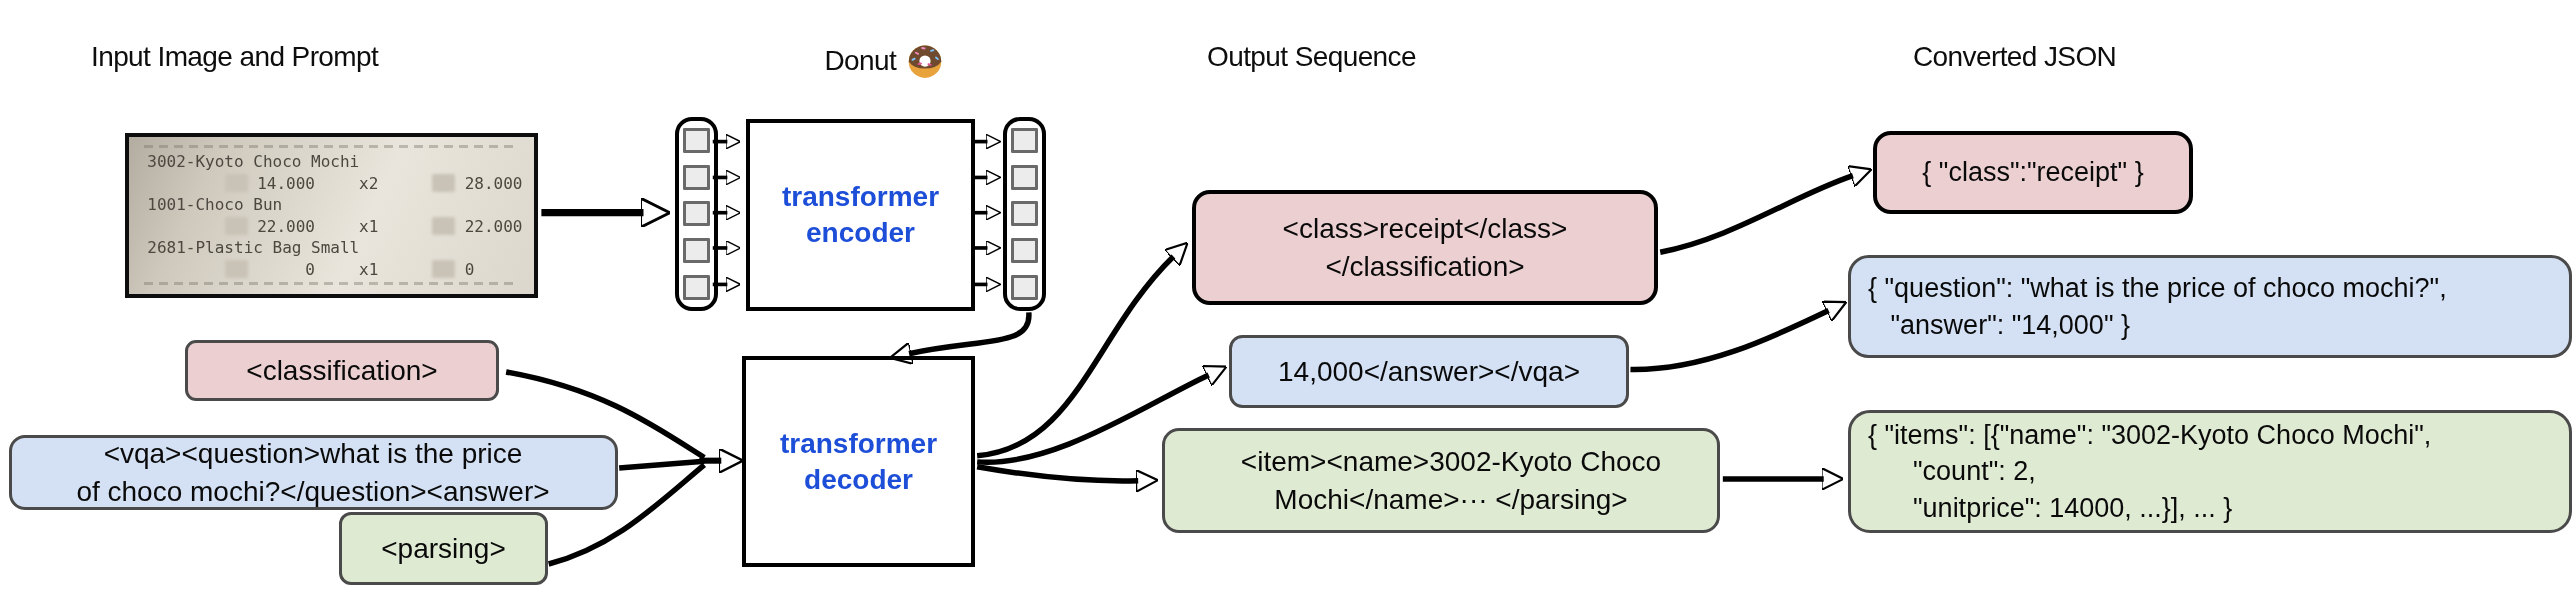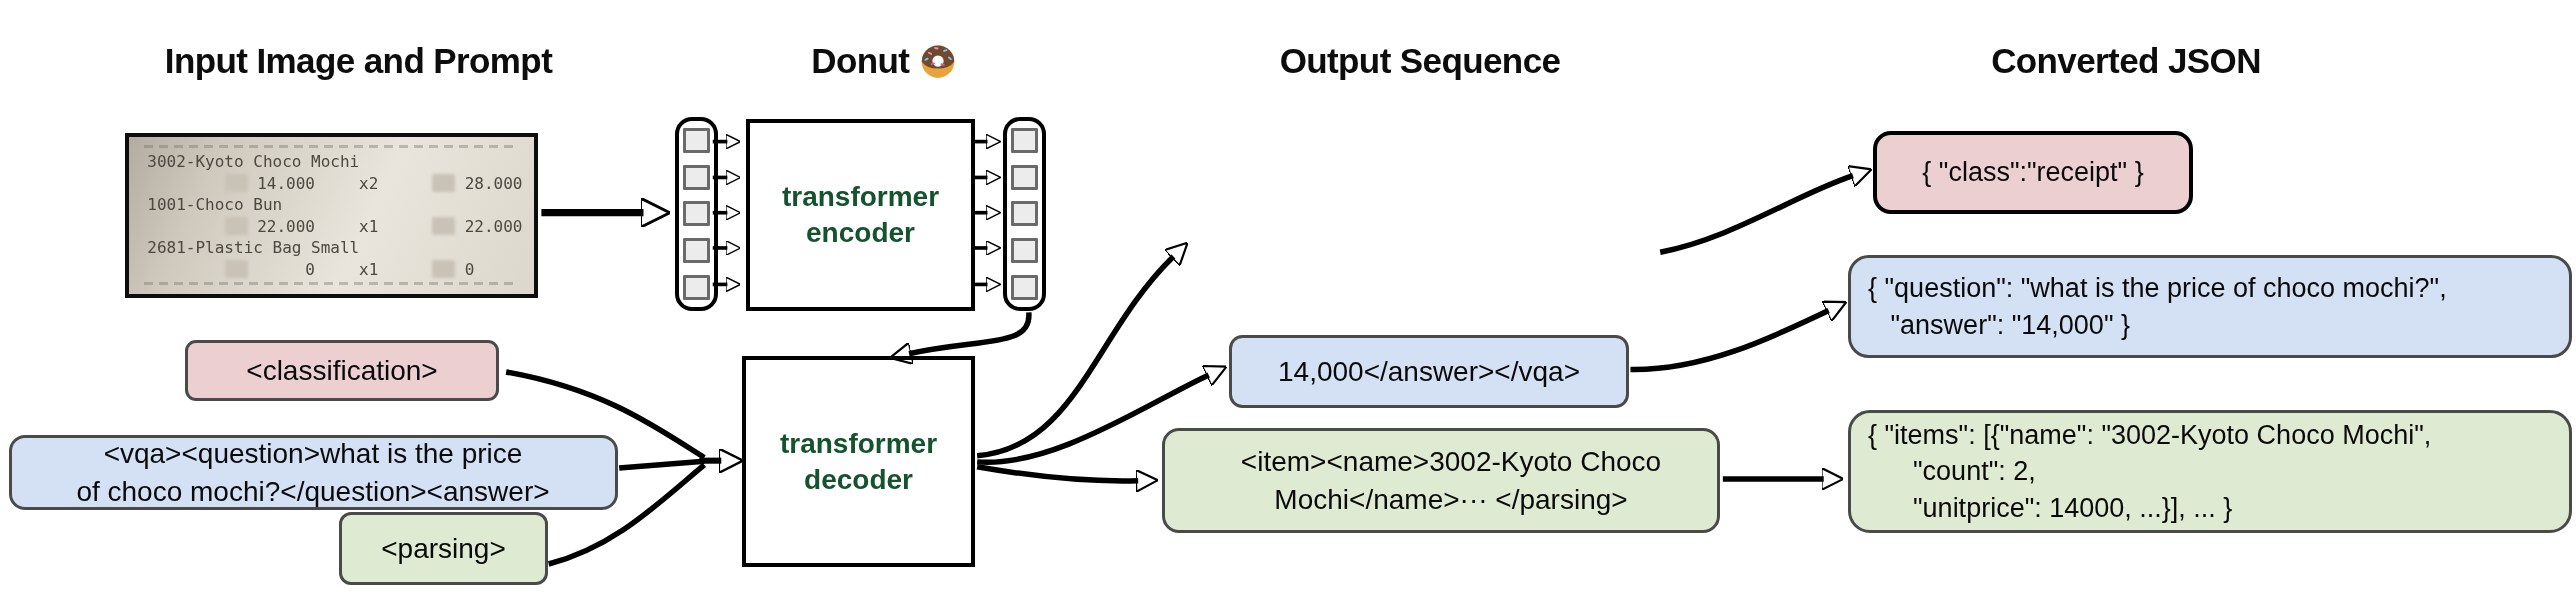--- a/index.html
+++ b/index.html
@@ -2,22 +2,22 @@
 <html style="font-size:9.7px"><head>
 <meta charset="utf-8">
 <style>
   html,body{margin:0;padding:0;background:#ffffff;}
   .canvas{
     position:relative;width:2576px;height:612px;overflow:hidden;background:#ffffff;
     font-family:"Liberation Sans", sans-serif;color:#0a0a0a;
   }
   
   .col-title{
-    position:absolute;top:41px;font-size:35px;font-weight:bold;color:#0d0d0d;
-    text-align:center;letter-spacing:-0.6px;white-space:nowrap;
+    position:absolute;top:41px;font-size:28px;font-weight:normal;color:#0d0d0d;
+    text-align:left;letter-spacing:-0.6px;white-space:nowrap;
   }
   .donut-title-wrap{display:flex;align-items:center;justify-content:center;gap:8.5px;}
   
   .receipt{
     position:absolute;left:125px;top:133px;width:413px;height:165px;
     border:4.3px solid #0d0d0d;box-sizing:border-box;
     background:linear-gradient(115deg,#b3aca0 0%,#cfc9bd 20%,#e9e5dc 58%,#dcd7cc 100%);
     font-family:"DejaVu Sans Mono", monospace;font-size:16px;color:#4c4840;
     display:flex;flex-direction:column;justify-content:space-between;
     padding:7.3px 11px;
@@ -38,21 +38,21 @@
     display:flex;flex-direction:column;justify-content:space-between;
     padding:7.3px 0;align-items:center;
   }
   .token-col.left{left:675px;}
   .token-col.right{left:1003px;}
   .token{width:27px;height:25px;background:#ececec;border:3px solid #6a6a6a;box-sizing:border-box;border-radius:1.2px;}
   
   .model-box{
     position:absolute;background:#ffffff;border:4.9px solid #000;box-sizing:border-box;
     display:flex;flex-direction:column;align-items:center;justify-content:center;
-    font-weight:bold;font-size:28px;line-height:1.28;text-align:center;color:#14532d;
+    font-weight:bold;font-size:28px;line-height:1.28;text-align:center;color:#1d4ed8;
   }
   .encoder{left:746px;top:119px;width:229px;height:192px;}
   .decoder{left:742px;top:356px;width:233px;height:211px;}
   
   .tagbox{
     position:absolute;box-sizing:border-box;display:flex;flex-direction:column;
     align-items:center;justify-content:center;text-align:center;
     font-size:28px;line-height:1.35;color:#0a0a0a;white-space:pre;
   }
   .b-gray{border:3.6px solid #4a4a4a;}
@@ -161,20 +161,24 @@
     <span>&lt;classification&gt;</span>
   </div>
   <div class="tagbox b-gray fill-blue in-vqa">
     <span>&lt;vqa&gt;&lt;question&gt;what is the price</span>
     <span>of choco mochi?&lt;/question&gt;&lt;answer&gt;</span>
   </div>
   <div class="tagbox b-gray fill-green in-parse">
     <span>&lt;parsing&gt;</span>
   </div>
 
+  <div class="tagbox b-black fill-pink out-class">
+    <span>&lt;class&gt;receipt&lt;/class&gt;</span>
+    <span>&lt;/classification&gt;</span>
+  </div>
   <div class="tagbox b-gray fill-blue out-vqa">
     <span>14,000&lt;/answer&gt;&lt;/vqa&gt;</span>
   </div>
   <div class="tagbox b-gray fill-green out-parse">
     <span>&lt;item&gt;&lt;name&gt;3002-Kyoto Choco</span>
     <span>Mochi&lt;/name&gt;··· &lt;/parsing&gt;</span>
   </div>
 
   <div class="tagbox b-black fill-pink json-class">
     <span>{ "class":"receipt" }</span>

